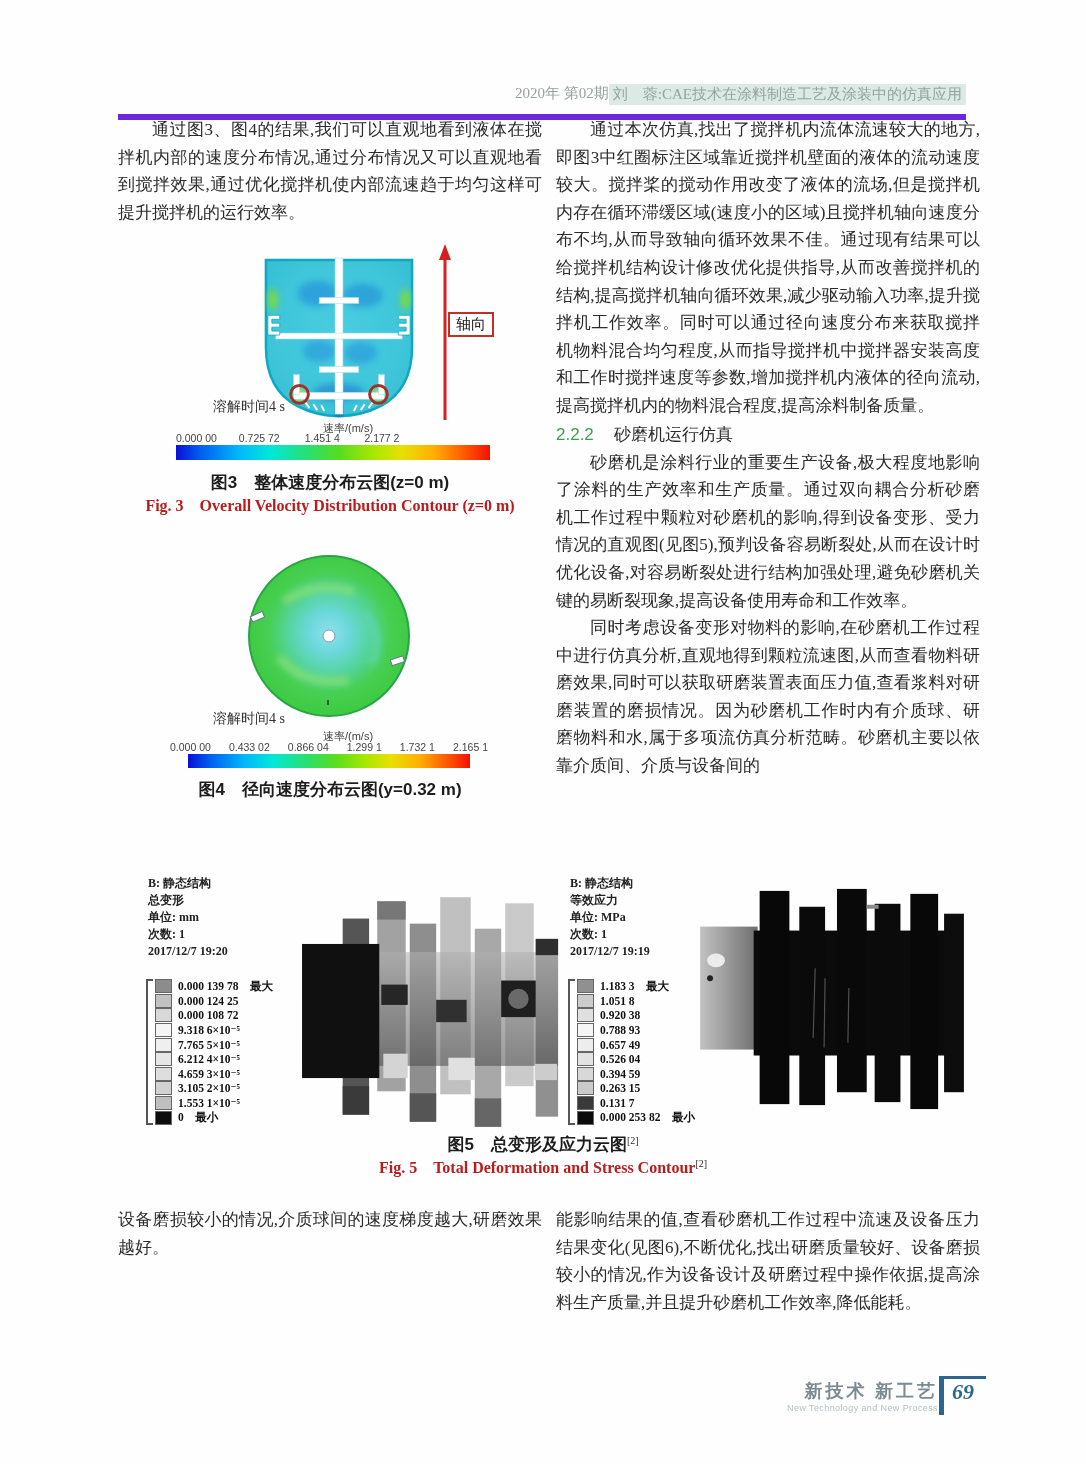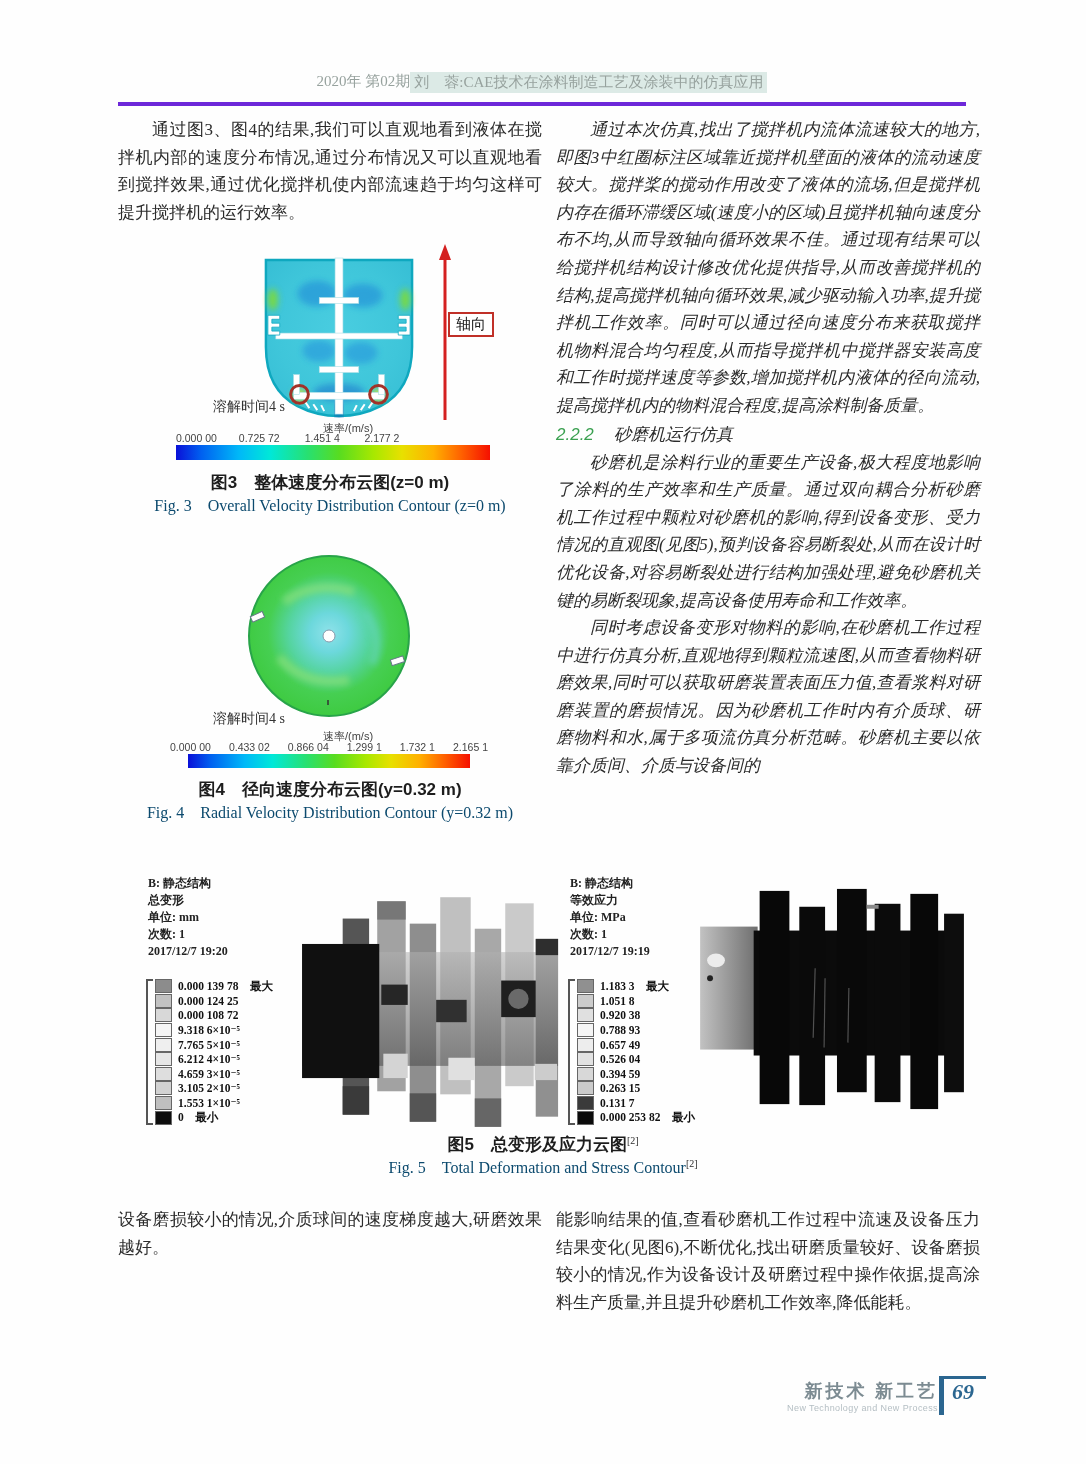--- a/index.html
+++ b/index.html
@@ -1,27 +1,27 @@
 <!DOCTYPE html>
 <html style="--accent-green: #3aa050; --header-highlight: #dceae6; --header-text: #97a29e; --footer-blue: #2b6690; --footer-gray: #7c8b92; --red-accent: #c03028;"><head>
 <meta charset="utf-8">
 <style>
   html,body{margin:0;padding:0;background:#e8e8e8;}
   .page{position:relative;width:1086px;height:1464px;background:#fefefe;margin:0 auto;
         font-family:"Liberation Serif","DejaVu Serif",serif;color:#2b2b2b;overflow:hidden;}
   
-  .hdr{position:absolute;left:118px;top:72px;width:848px;height:30px;
-       border-bottom:4px solid #6d28d9;display:flex;justify-content:center;align-items:flex-start;
+  .hdr{position:absolute;left:118px;top:84px;width:848px;height:30px;
+       border-bottom:6px solid #6d28d9;display:flex;justify-content:flex-end;align-items:flex-start;
        font-size:15px;color:var(--header-text,#97a29e);}
   .hdr .hl{background:var(--header-highlight,#dceae6);padding:1px 4px;}
   
   .para{font-size:17px;line-height:27.6px;text-align:justify;margin:0;}
   .indent{text-indent:2em;}
   .col-left{position:absolute;left:118px;top:116px;width:424px;}
-  .col-right{position:absolute;left:556px;top:116px;width:424px;font-style:italic;}
+  .col-right{position:absolute;left:556px;top:116px;width:424px;}
   .sec{margin:3px 0 3px;font-size:17px;}
   .sec .num{color:var(--accent-green,#3aa050);font-family:"Liberation Sans","DejaVu Sans",sans-serif;}
   .sec .ttl{margin-left:16px;}
   
   .fig{position:absolute;}
   #fig3{left:118px;top:240px;width:424px;height:292px;}
   #fig4{left:118px;top:532px;width:424px;height:300px;}
   .abs{position:absolute;}
   .timelabel{font-size:14px;color:#333;}
   .cbar-title{font-size:11px;color:#444;text-align:center;font-family:"Liberation Sans","DejaVu Sans",sans-serif;}
@@ -29,21 +29,21 @@
   .ticks{height:13px;font-size:10.5px;color:#444;font-family:"Liberation Sans","DejaVu Sans",sans-serif;}
   .ticks3{position:absolute;}
   .ticks3 span{position:absolute;top:0;white-space:nowrap;}
   .ticks3 span:nth-of-type(1){left:0;}
   .ticks3 span:nth-of-type(2){left:20%;}
   .ticks3 span:nth-of-type(3){left:41%;}
   .ticks3 span:nth-of-type(4){left:60%;}
   .ticks4{display:flex;justify-content:space-between;}
   .ticks4 span{white-space:nowrap;}
   .cap-zh{font-family:"Liberation Sans","DejaVu Sans",sans-serif;font-weight:bold;font-size:17px;text-align:center;color:#1d1d1d;}
-  .cap-en{font-weight:normal;font-size:16px;text-align:center;color:#0c4a6e;}
+  .cap-en{font-weight:bold;font-size:16px;text-align:center;color:#b91c1c;}
   .axial-box{border:2px solid var(--red-accent,#c03028);color:#222;font-size:15px;padding:1px 6px;background:#fff;}
   
   #fig5{left:118px;top:869px;width:850px;height:282px;}
   .info{font-size:12px;line-height:17px;color:#222;font-weight:600;}
   .legend{font-size:11.5px;color:#111;}
   .legend-wrap{display:flex;}
   .bracket{width:5px;border:2px solid #555;border-right:none;margin-right:2px;}
   .legend-row{display:flex;align-items:center;height:14.6px;}
   .legend-row .sw{width:15px;height:12px;border:1px solid #666;flex:0 0 auto;}
   .legend-row .lb{margin-left:6px;font-weight:600;white-space:nowrap;}
@@ -190,21 +190,20 @@
 
     <span>0.000 00</span>
         <span>0.433 02</span>
         <span>0.866 04</span>
         <span>1.299 1</span>
         <span>1.732 1</span>
         <span>2.165 1</span>
       </div>
     <div class="abs cbar" style="left:70px;top:222px;width:282px;height:14px;"></div>
     <div class="abs cap-zh" style="left:0;top:246px;width:424px;">图4　径向速度分布云图(y=0.32 m)</div>
-    <div class="abs cap-en" style="left:0;top:271px;width:424px;">Fig. 4　Radial Velocity Distribution Contour (y=0.32 m)</div>
   </div>
 
   <div class="fig" id="fig5">
 
     <div class="abs info" style="left:30px;top:6px;">
 
     <div>B: 静态结构</div>
         <div>总变形</div>
         <div>单位: mm</div>
         <div>次数: 1</div>

